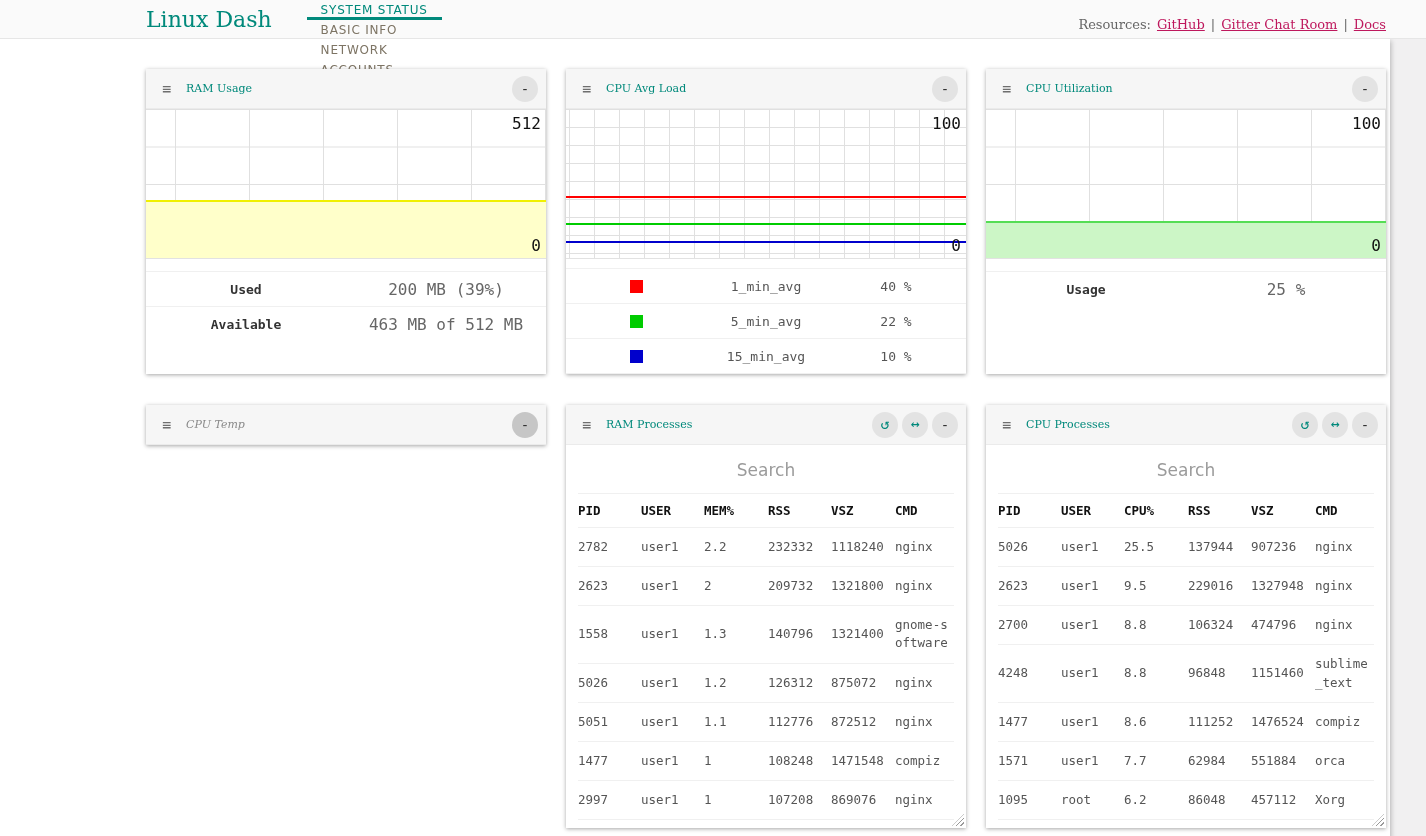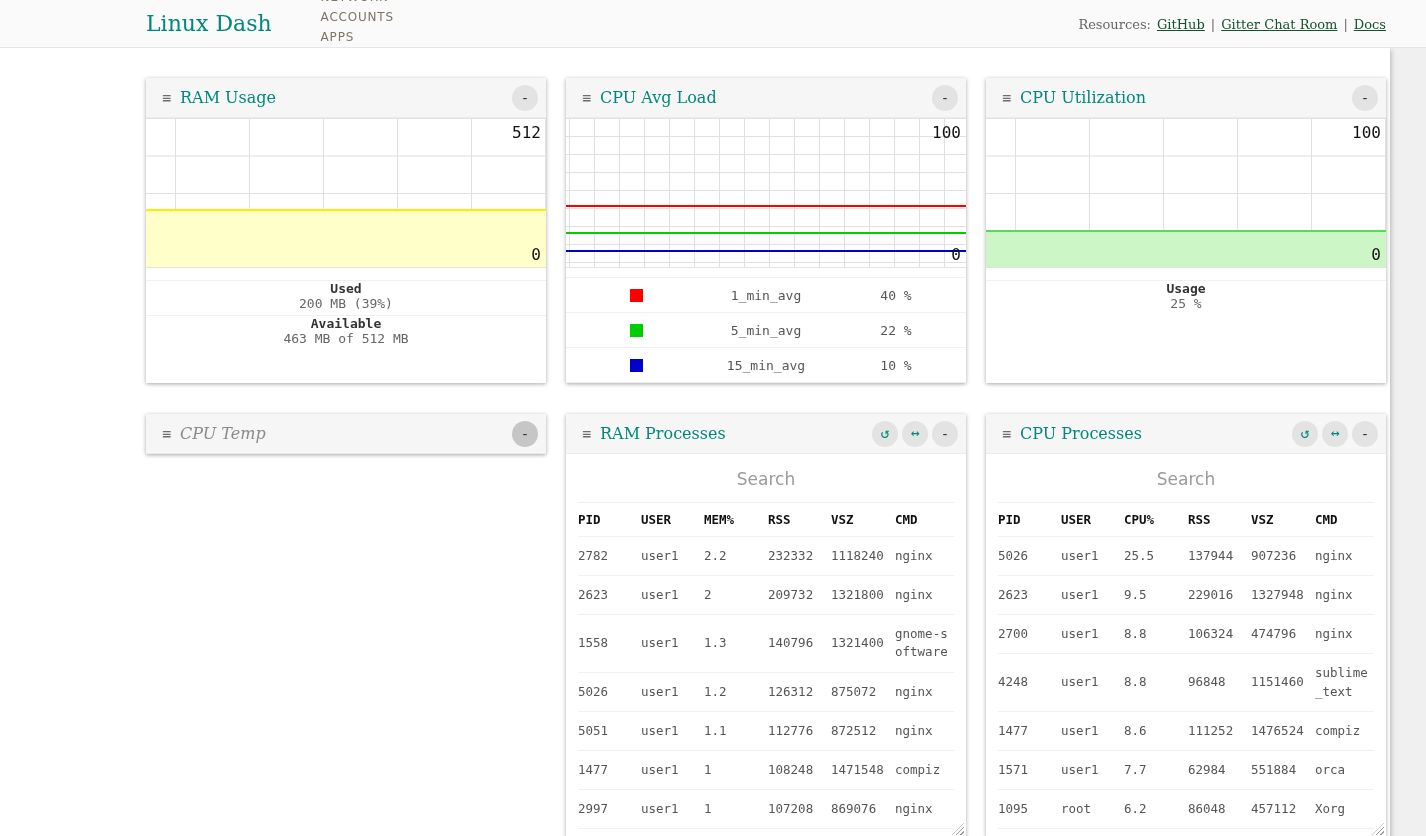--- a/index.html
+++ b/index.html
@@ -5,25 +5,25 @@
   * { box-sizing: border-box; margin: 0; padding: 0; }
   html,body { width: 1426px; height: 836px; overflow: hidden; }
   body {
     font-family: "DejaVu Sans Mono", monospace;
     background: #f1f0f1;
     color: #555;
   }
 
   
   .navbar {
-    height: 48px;
+    height: 39px;
     background: #fafafa;
     border-bottom: 1px solid #e6e6e6;
     display: flex;
-    align-items: flex-end;
+    align-items: flex-start;
     padding-left: 146px;
     position: relative;
   }
   .brand {
     font-family: "DejaVu Serif", serif;
     font-size: 22px;
     color: #00897b;
     align-self: center;
     margin-right: 28px;
     white-space: nowrap;
@@ -50,21 +50,21 @@
     right: 40px;
     top: 0;
     height: 48px;
     display: flex;
     align-items: center;
     gap: 6px;
     font-family: "DejaVu Serif", serif;
     font-size: 13px;
     color: #666;
   }
-  .resources a { color: #14532d; text-decoration: underline; cursor: pointer; }
+  .resources a { color: #be185d; text-decoration: underline; cursor: pointer; }
   .resources .sep { color: #666; }
 
   
   .sheet {
     background: #fff;
     margin-right: 36px;
     min-height: 782px;
     box-shadow: 1px 2px 5px rgba(0,0,0,0.25);
     padding: 30px 4px 14px 146px;
   }
@@ -88,24 +88,24 @@
     flex: 0 0 40px;
     background: #f6f6f6;
     border-bottom: 1px solid #ebebeb;
     display: flex;
     align-items: center;
     padding: 0 8px 0 16px;
   }
   .hamburger { color: #6e6e6e; font-size: 15px; }
   .panel-title {
     font-family: "DejaVu Serif", serif;
-    font-size: 16px;
+    font-size: 11px;
     font-weight: normal;
     color: #00897b;
-    margin-left: 9px;
+    margin-left: 15px;
     white-space: nowrap;
   }
   .panel-title--muted { color: #8a8a8a; font-style: italic; }
   .panel-actions { margin-left: auto; display: flex; gap: 4px; }
   .circle-btn {
     width: 26px; height: 26px;
     border-radius: 50%;
     border: none;
     background: #e3e3e3;
     color: #333;
@@ -154,33 +154,32 @@
   .ymax { top: 5px; }
   .ymin { bottom: 3px; }
 
   
   .stats { margin-top: 12px; }
   .stat-row {
     display: flex;
     align-items: center;
     height: 35px;
     border-top: 1px solid #f0f0f0;
-    flex-direction: column;
   }
   .stat-label {
     width: 50%;
     text-align: center;
     font-weight: bold;
     font-size: 13px;
     color: #333;
   }
   .stat-value {
     width: 50%;
     text-align: center;
-    font-size: 13px;
+    font-size: 16px;
     color: #666;
   }
 
   
   .legend { margin-top: 9px; border-bottom: 1px solid #f0f0f0; }
   .legend-row {
     display: flex;
     align-items: center;
     height: 35px;
     border-top: 1px solid #f0f0f0;

